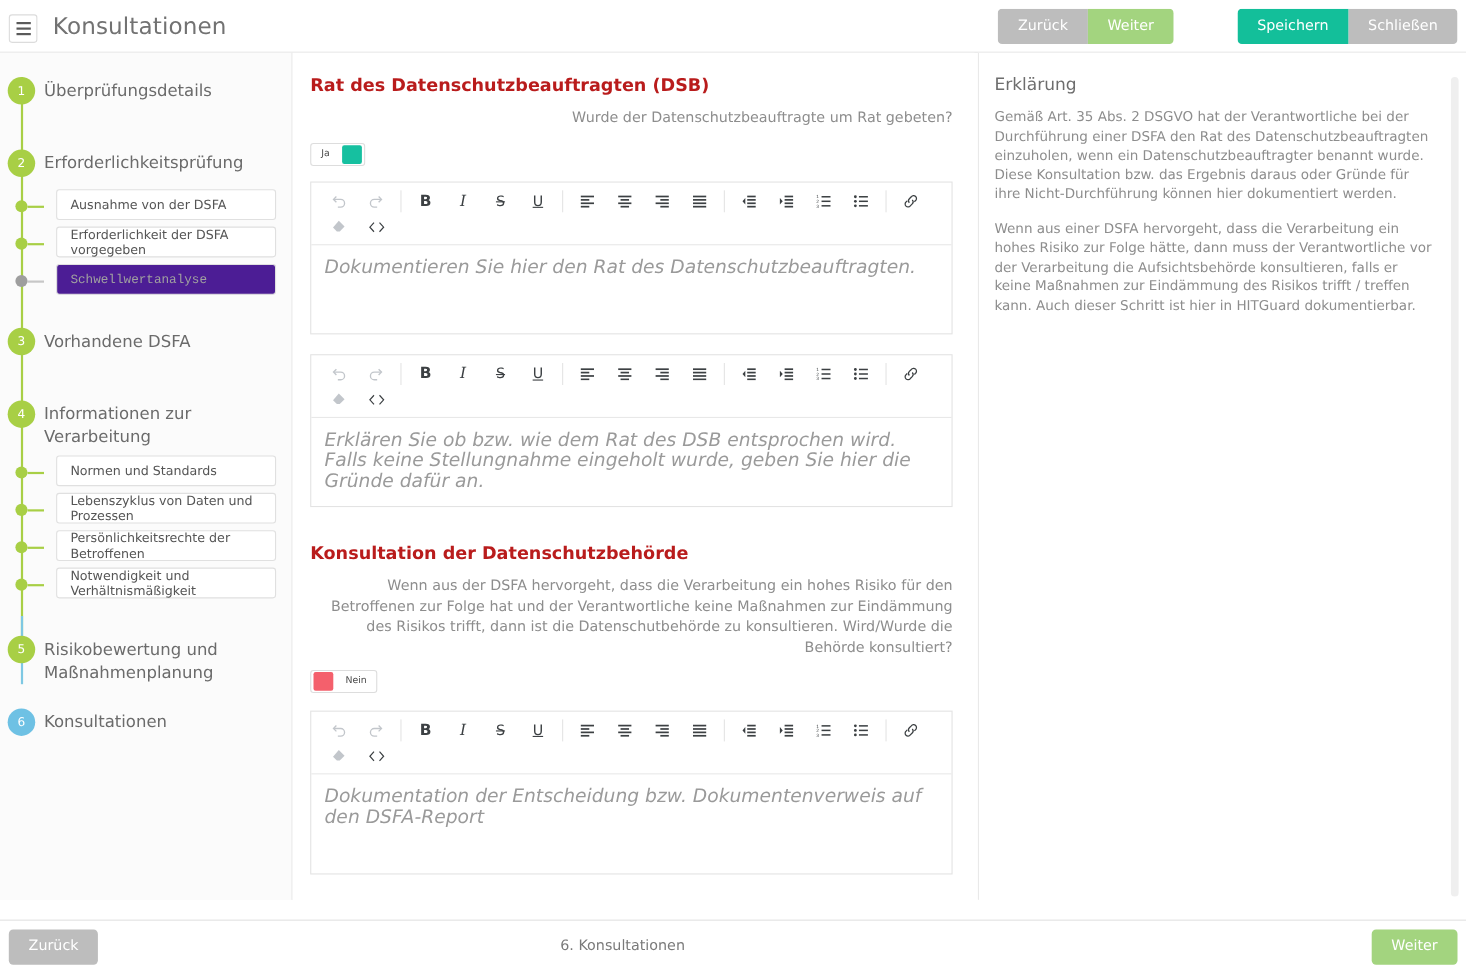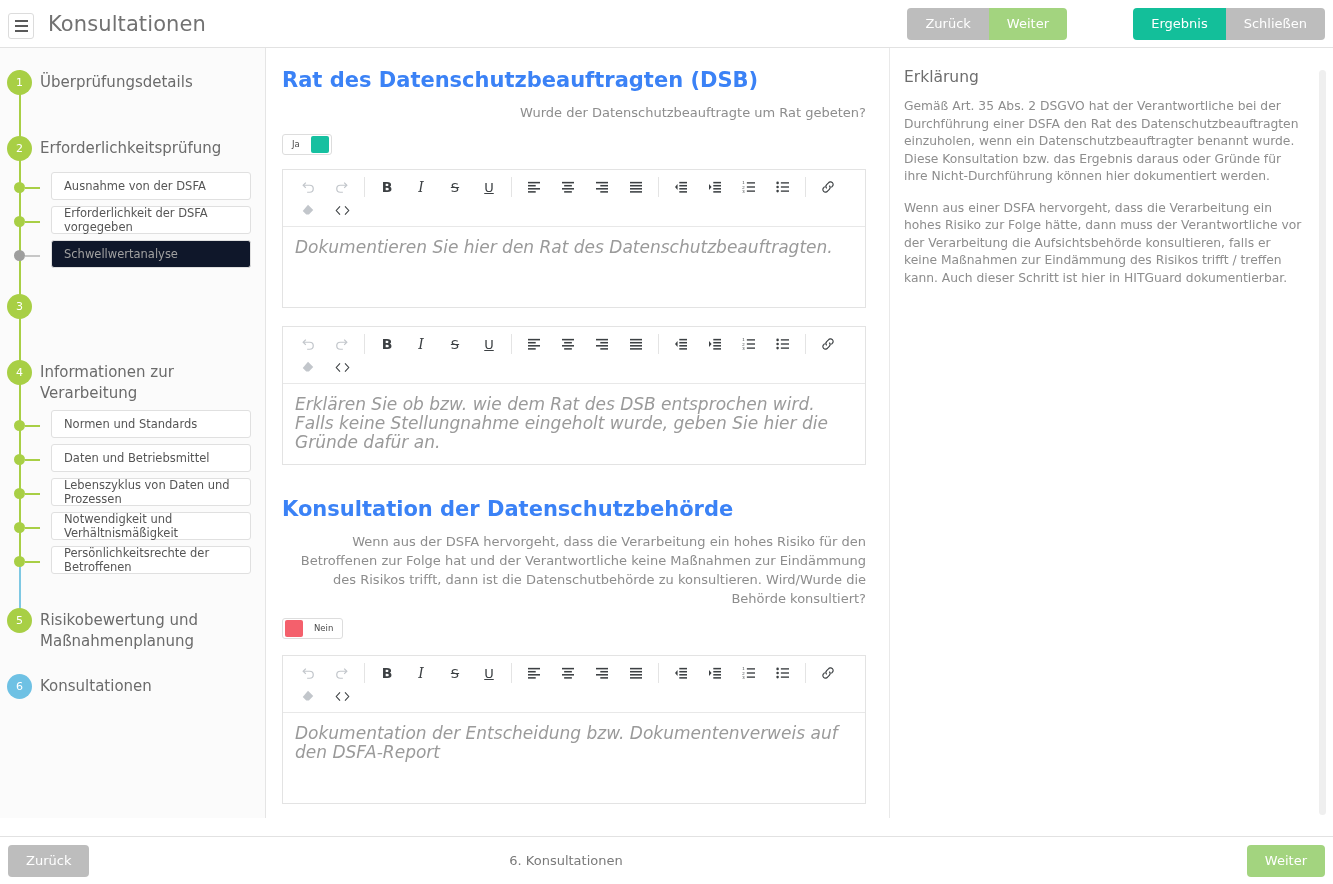--- a/index.html
+++ b/index.html
@@ -69,37 +69,37 @@
     font-size: 15px; color: #6b6b6b; line-height: 21px; padding-top: 2px;
     cursor: pointer;
     margin-top: 12px;
   }
   .substep {
     position: relative; margin: 6px 0 0 51px; width: 200px; height: 28px;
     border: 1px solid #e0e0e0; border-radius: 3px; background: #fff;
     display: flex; align-items: center; padding-left: 12px;
     font-size: 11.5px; color: #555; cursor: pointer;
   }
-  .substep.disabled { background: #0f172a; border-color:#e0e0e0; color: #a0a0a0; }
+  .substep.disabled { background: #4c1d95; border-color:#e0e0e0; color: #a0a0a0; font-family: Liberation Mono, monospace; }
   .substep .dot {
     position: absolute; left: -38px; top: 9px;
     width: 11px; height: 11px; border-radius: 50%; background: #a8cf45; z-index:2;
   }
   .substep.disabled .dot { background: #9e9e9e; }
   .substep .conn {
     position: absolute; left: -27px; top: 14px; width: 15px; height: 2px; background: #a8cf45;
   }
   .substep.disabled .conn { background: #c7c7c7; }
 
   
   .main {
     position: absolute; left: 266px; top: 0; width: 620px; height: 770px;
     overflow: hidden; padding: 20px 20px 0 16px; background:#fff;
   }
-  .sec-title { font-size: 21px; font-weight: 700; color: #3b82f6; margin-bottom: 11px; }
+  .sec-title { font-size: 16px; font-weight: 700; color: #b91c1c; margin-bottom: 11px; }
   .sec-q { font-size: 13px; color: #8d8d8d; line-height: 19px; margin-bottom: 10px; text-align: right; }
 
   .toggle {
     display: inline-flex; align-items: center;
     border: 1px solid #ddd; border-radius: 3px; background: #fff;
     height: 21px; overflow: hidden; cursor: pointer;
   }
   .toggle .sw { width: 18px; height: 17px; margin: 0 2px; border-radius: 2px; }
   .toggle .lab { font-size: 8.5px; color: #4a4a4a; padding: 0 9px; }
   .toggle.yes .sw { background: #16c0a0; order: 2; }
@@ -167,21 +167,21 @@
     <span></span>
     <span></span>
   </div>
   <div class="app-title">Konsultationen</div>
 
   <div class="btn-group grp-nav">
     <button class="tbtn grey">Zurück</button>
     <button class="tbtn green">Weiter</button>
   </div>
   <div class="btn-group grp-act">
-    <button class="tbtn teal">Ergebnis</button>
+    <button class="tbtn teal">Speichern</button>
     <button class="tbtn grey">Schließen</button>
   </div>
 </div>
 
 <div class="content">
 
   <nav class="wizard">
     <div class="stepline"></div>
     <div class="stepline blue-tail"></div>
 
@@ -207,51 +207,47 @@
     </div>
     <div class="substep disabled">
       <span class="conn"></span>
       <span class="dot"></span>
       <span>Schwellwertanalyse</span>
     </div>
     <div style="height:18px"></div>
 
     <div class="step step-main">
       <div class="bullet">3</div>
+      <div class="step-label">Vorhandene DSFA</div>
     </div>
     <div style="height:20px"></div>
 
     <div class="step step-main">
       <div class="bullet">4</div>
       <div class="step-label">Informationen zur Verarbeitung</div>
     </div>
     <div class="substep">
       <span class="conn"></span>
       <span class="dot"></span>
       <span>Normen und Standards</span>
     </div>
     <div class="substep">
       <span class="conn"></span>
       <span class="dot"></span>
-      <span>Daten und Betriebsmittel</span>
+      <span>Lebenszyklus von Daten und Prozessen</span>
     </div>
     <div class="substep">
       <span class="conn"></span>
       <span class="dot"></span>
-      <span>Lebenszyklus von Daten und Prozessen</span>
+      <span>Persönlichkeitsrechte der Betroffenen</span>
     </div>
     <div class="substep">
       <span class="conn"></span>
       <span class="dot"></span>
       <span>Notwendigkeit und Verhältnismäßigkeit</span>
-    </div>
-    <div class="substep">
-      <span class="conn"></span>
-      <span class="dot"></span>
-      <span>Persönlichkeitsrechte der Betroffenen</span>
     </div>
     <div style="height:22px"></div>
 
     <div class="step step-main">
       <div class="bullet">5</div>
       <div class="step-label" style="width:160px">Risikobewertung und Maßnahmenplanung</div>
     </div>
     <div style="height:6px"></div>
 
     <div class="step step-main">

